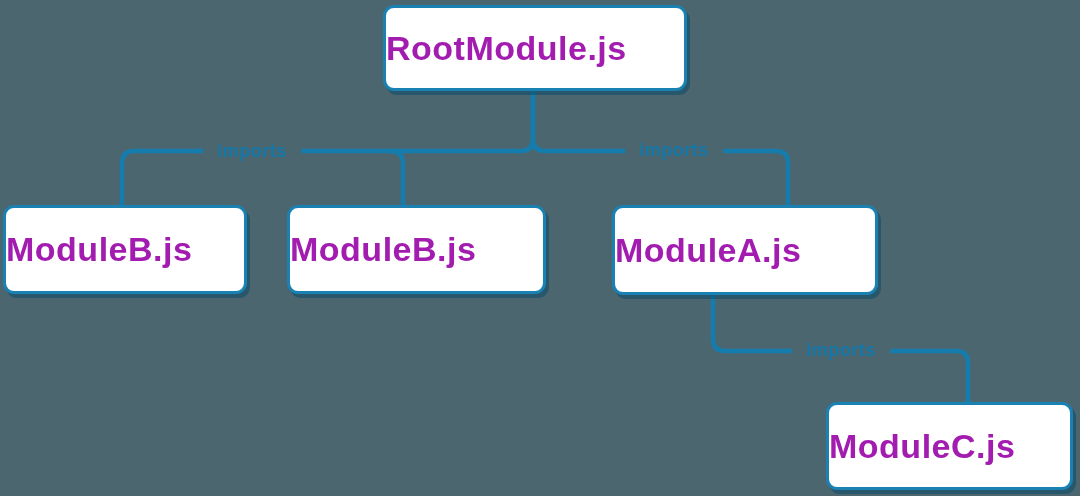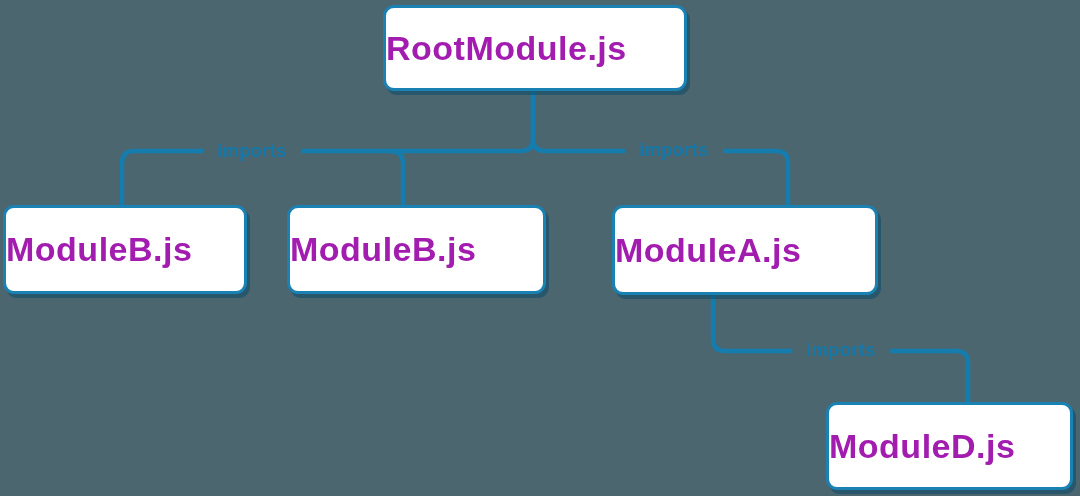--- a/index.html
+++ b/index.html
@@ -87,16 +87,16 @@
 
   <div class="node" style="left:287px; top:205px; width:259px; height:89px;">
     <span>ModuleB.js</span>
   </div>
 
   <div class="node" style="left:612px; top:205px; width:266px; height:90px;">
     <span>ModuleA.js</span>
   </div>
 
   <div class="node" style="left:826px; top:402px; width:247px; height:88px;">
-    <span>ModuleD.js</span>
+    <span>ModuleC.js</span>
   </div>
 
 </div>
 
 </body></html>

